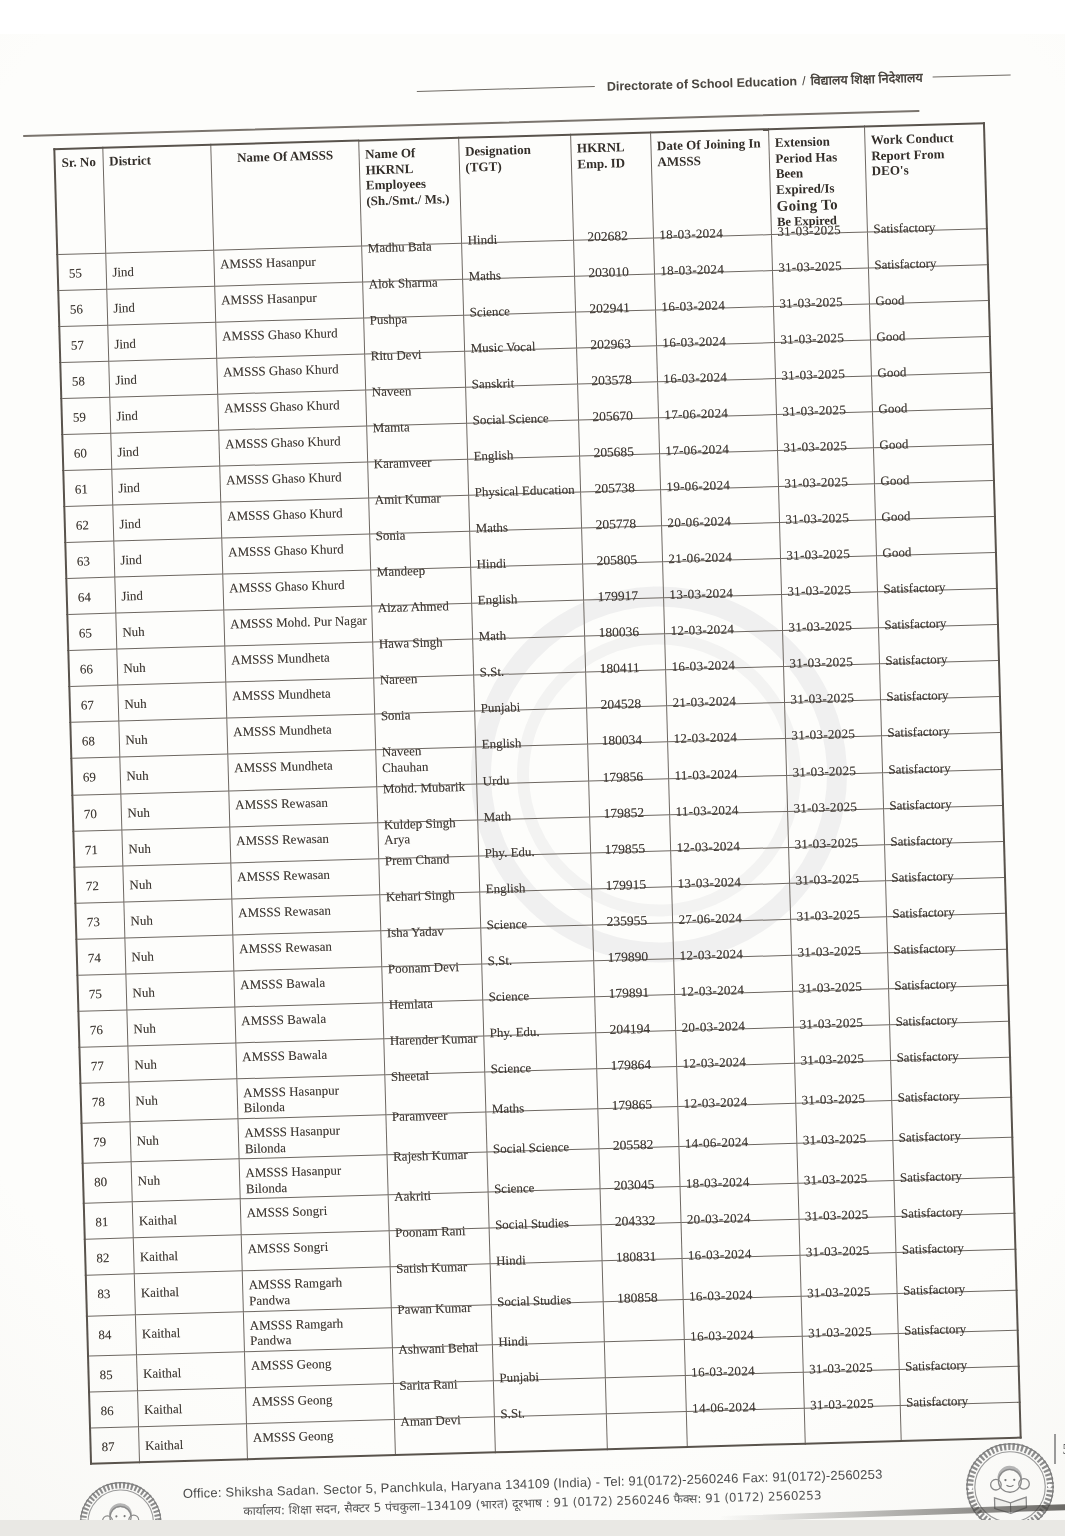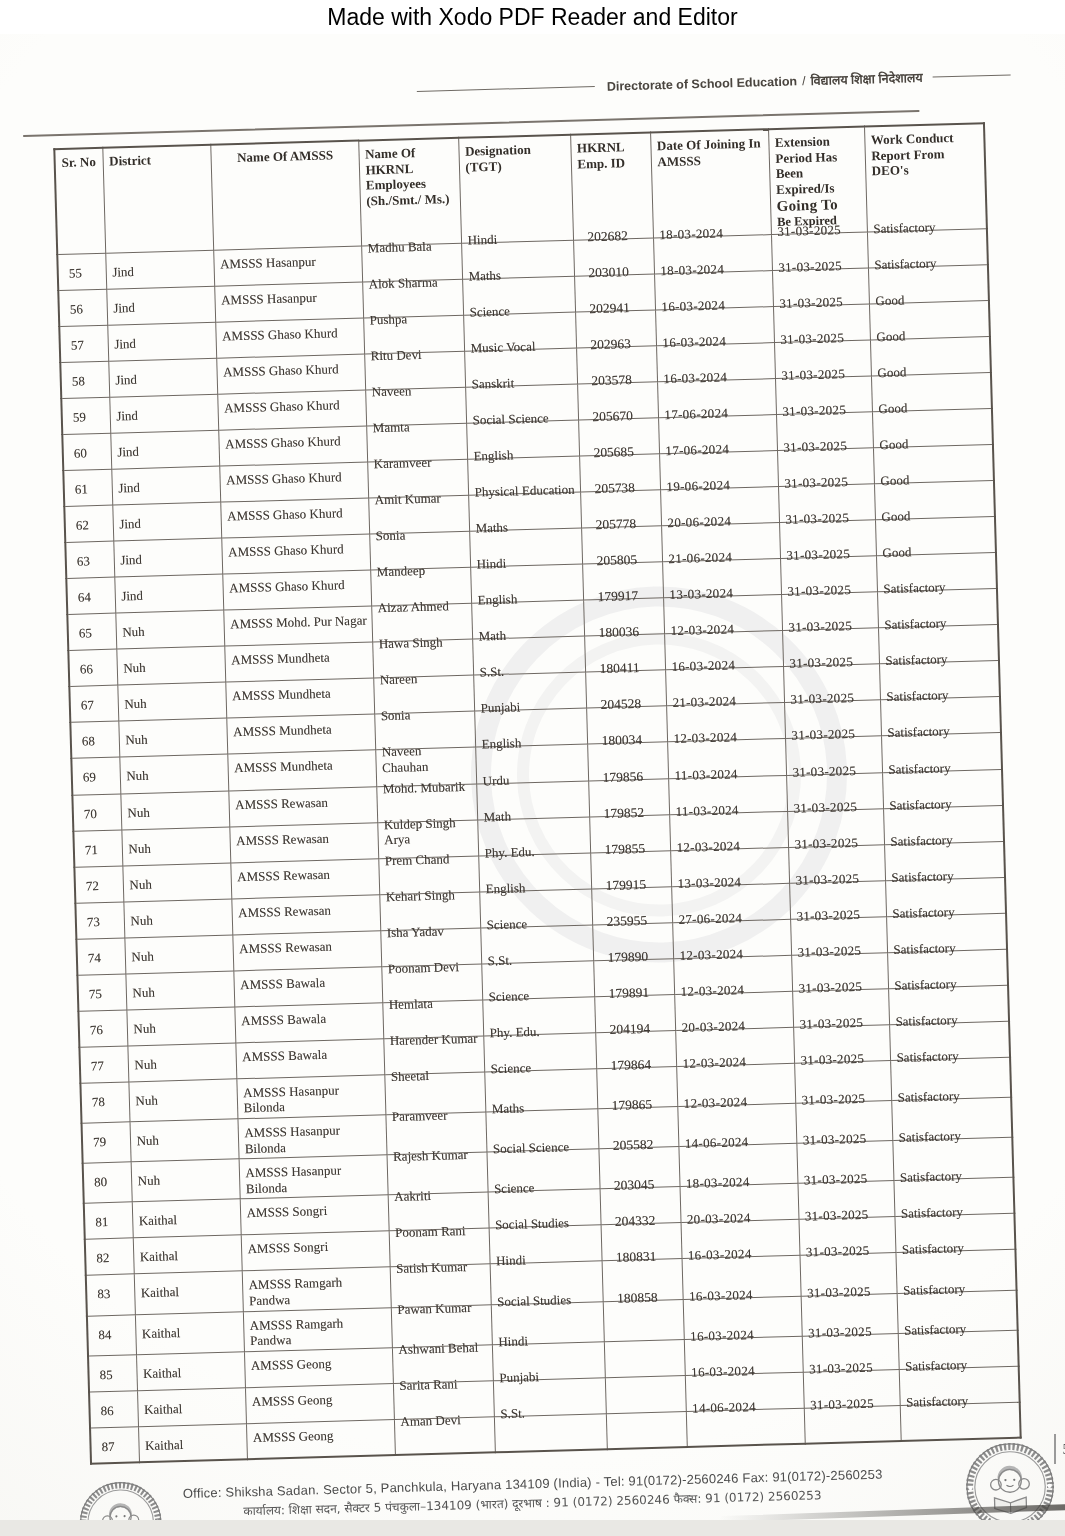--- a/index.html
+++ b/index.html
@@ -67,23 +67,20 @@
   .edge-shadow{position:absolute;bottom:26px;right:-4px;width:350px;height:6px;border-radius:3px;
                background:linear-gradient(to right, rgba(60,60,60,0), rgba(70,68,64,0.8));
                transform:rotate(-2deg);transform-origin:100% 50%;}
   .bottom-band{position:absolute;bottom:0;left:0;width:100%;height:16px;background:#e9e8e4;}
 </style>
 </head>
 <body>
 
 <div class="screen">
 
-  <div class="banner">
-    <span>Made with Xodo PDF Reader and Editor</span>
-  </div>
 
   <div class="page">
     <div class="rot">
 
       <div class="letterhead">
         <div class="lh-line-left"></div>
         <div class="lh-title">
           <span>Directorate of School Education</span><span class="sep">/</span><span>विद्यालय शिक्षा निदेशालय</span>
         </div>
         <div class="lh-line-right"></div>

